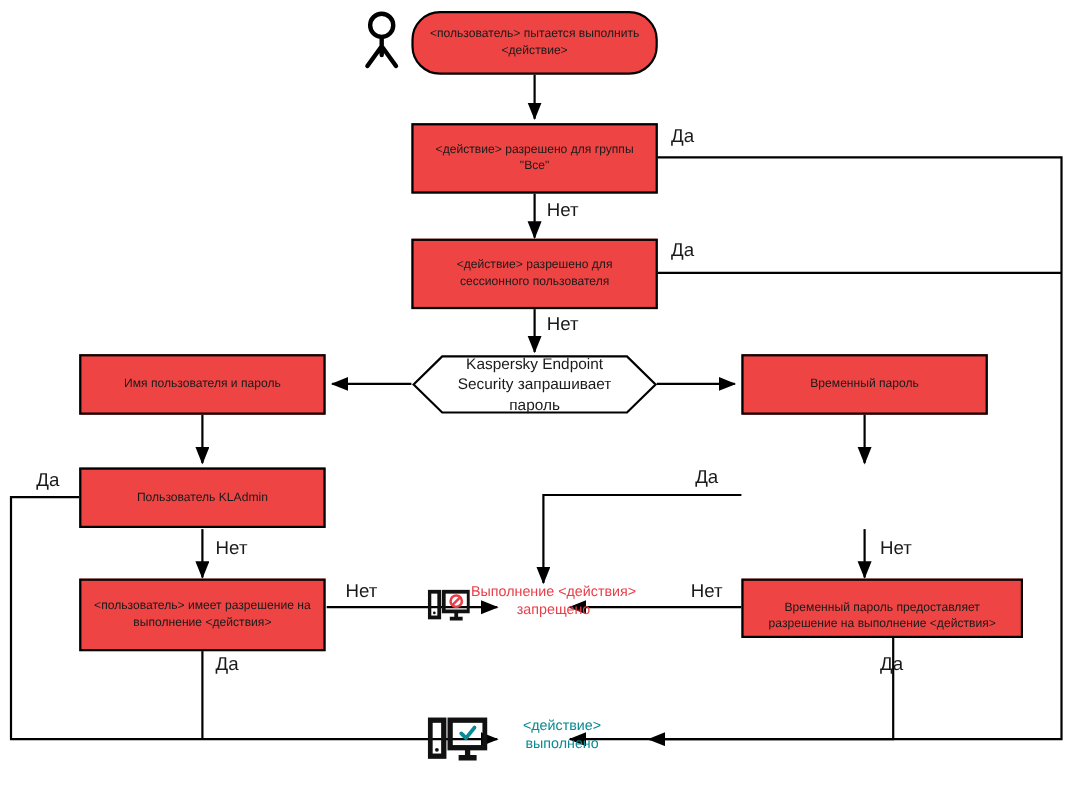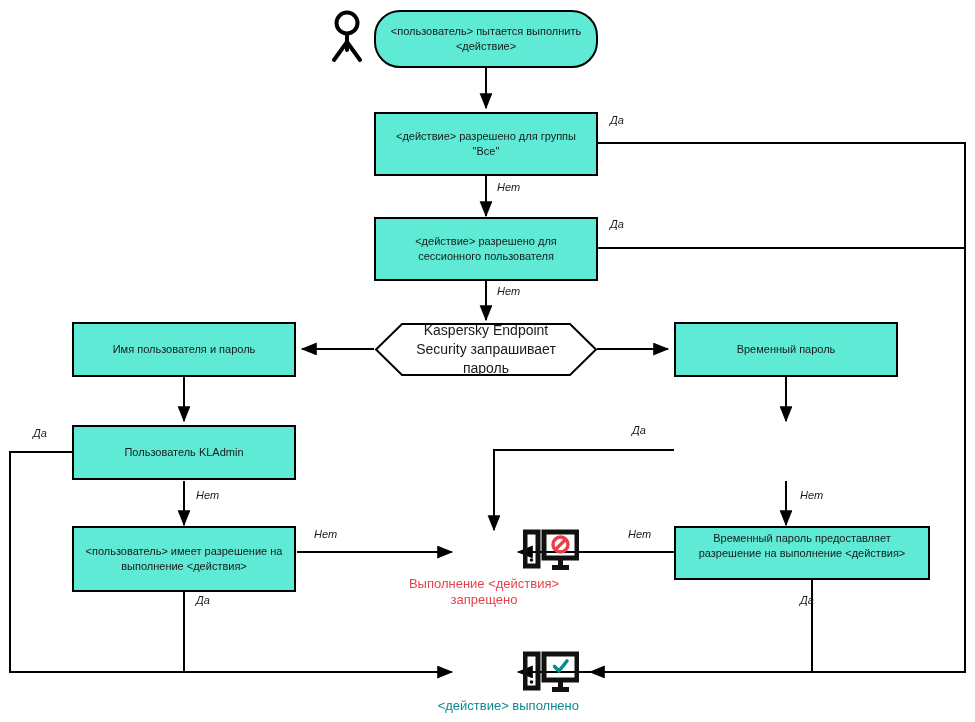--- a/index.html
+++ b/index.html
@@ -25,25 +25,25 @@
     height: 722px;
     pointer-events: none;
   }
   .node {
     position: absolute;
     box-sizing: border-box;
     display: flex;
     align-items: center;
     justify-content: center;
     text-align: center;
-    background: #5eead4;
+    background: #ef4444;
     color: #1a1a1a;
     font-size: 11px;
     line-height: 1.35;
-    padding: 17px 8px;
+    padding: 3px 8px;
   }
   .rect {
     border: 2px solid #000000;
   }
   .stadium {
     border: 2px solid #000000;
     border-radius: 26px;
   }
   .hexwrap {
     position: absolute;
@@ -61,30 +61,29 @@
     padding: 0 26px;
   }
   .hexsvg {
     position: absolute;
     left: 0;
     top: 0;
     z-index: 1;
   }
   .edge-label {
     position: absolute;
-    font-size: 11px;
+    font-size: 17px;
     color: #1a1a1a;
     white-space: nowrap;
-    font-style: italic;
   }
   .terminal {
     position: absolute;
     display: flex;
-    flex-direction: column;
-    align-items: flex-end;
+    flex-direction: row;
+    align-items: flex-start;
   }
   .terminal-caption {
     margin-top: 2px;
     font-size: 13px;
     line-height: 1.25;
     text-align: center;
     white-space: pre-line;
   }
   .cap-denied { color: #e8404a; }
   .cap-done   { color: #0a8a93; }

